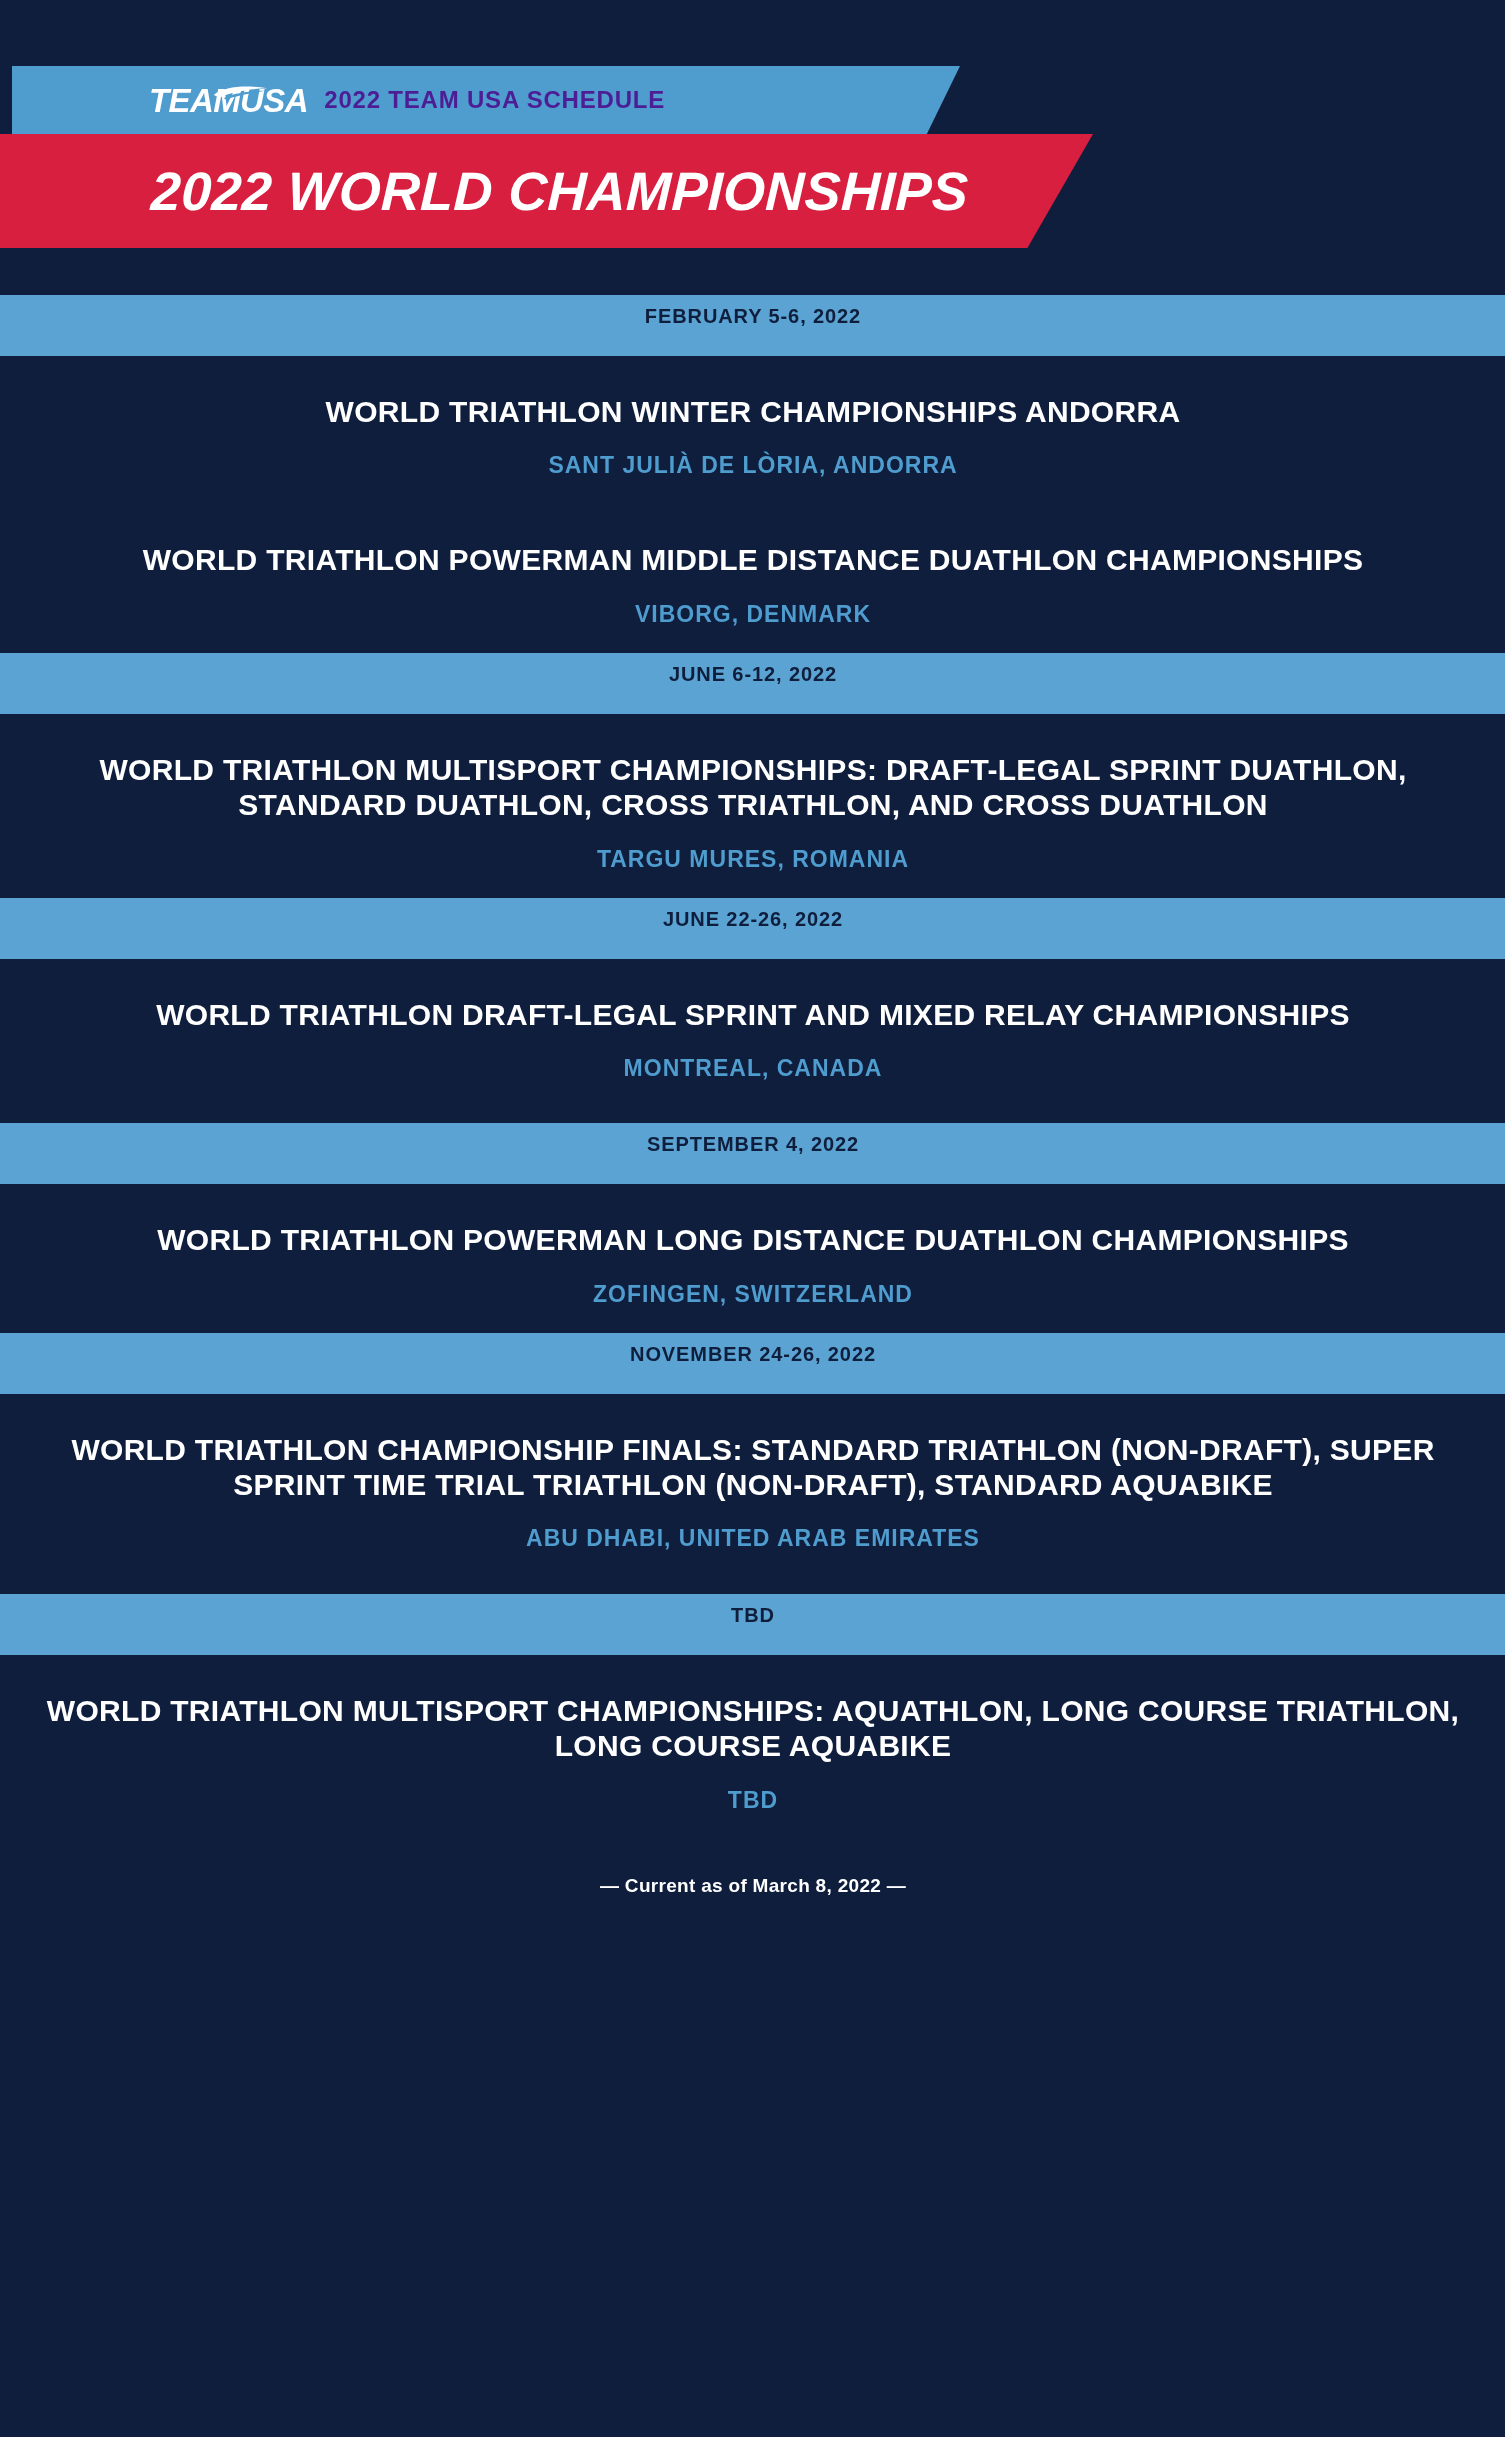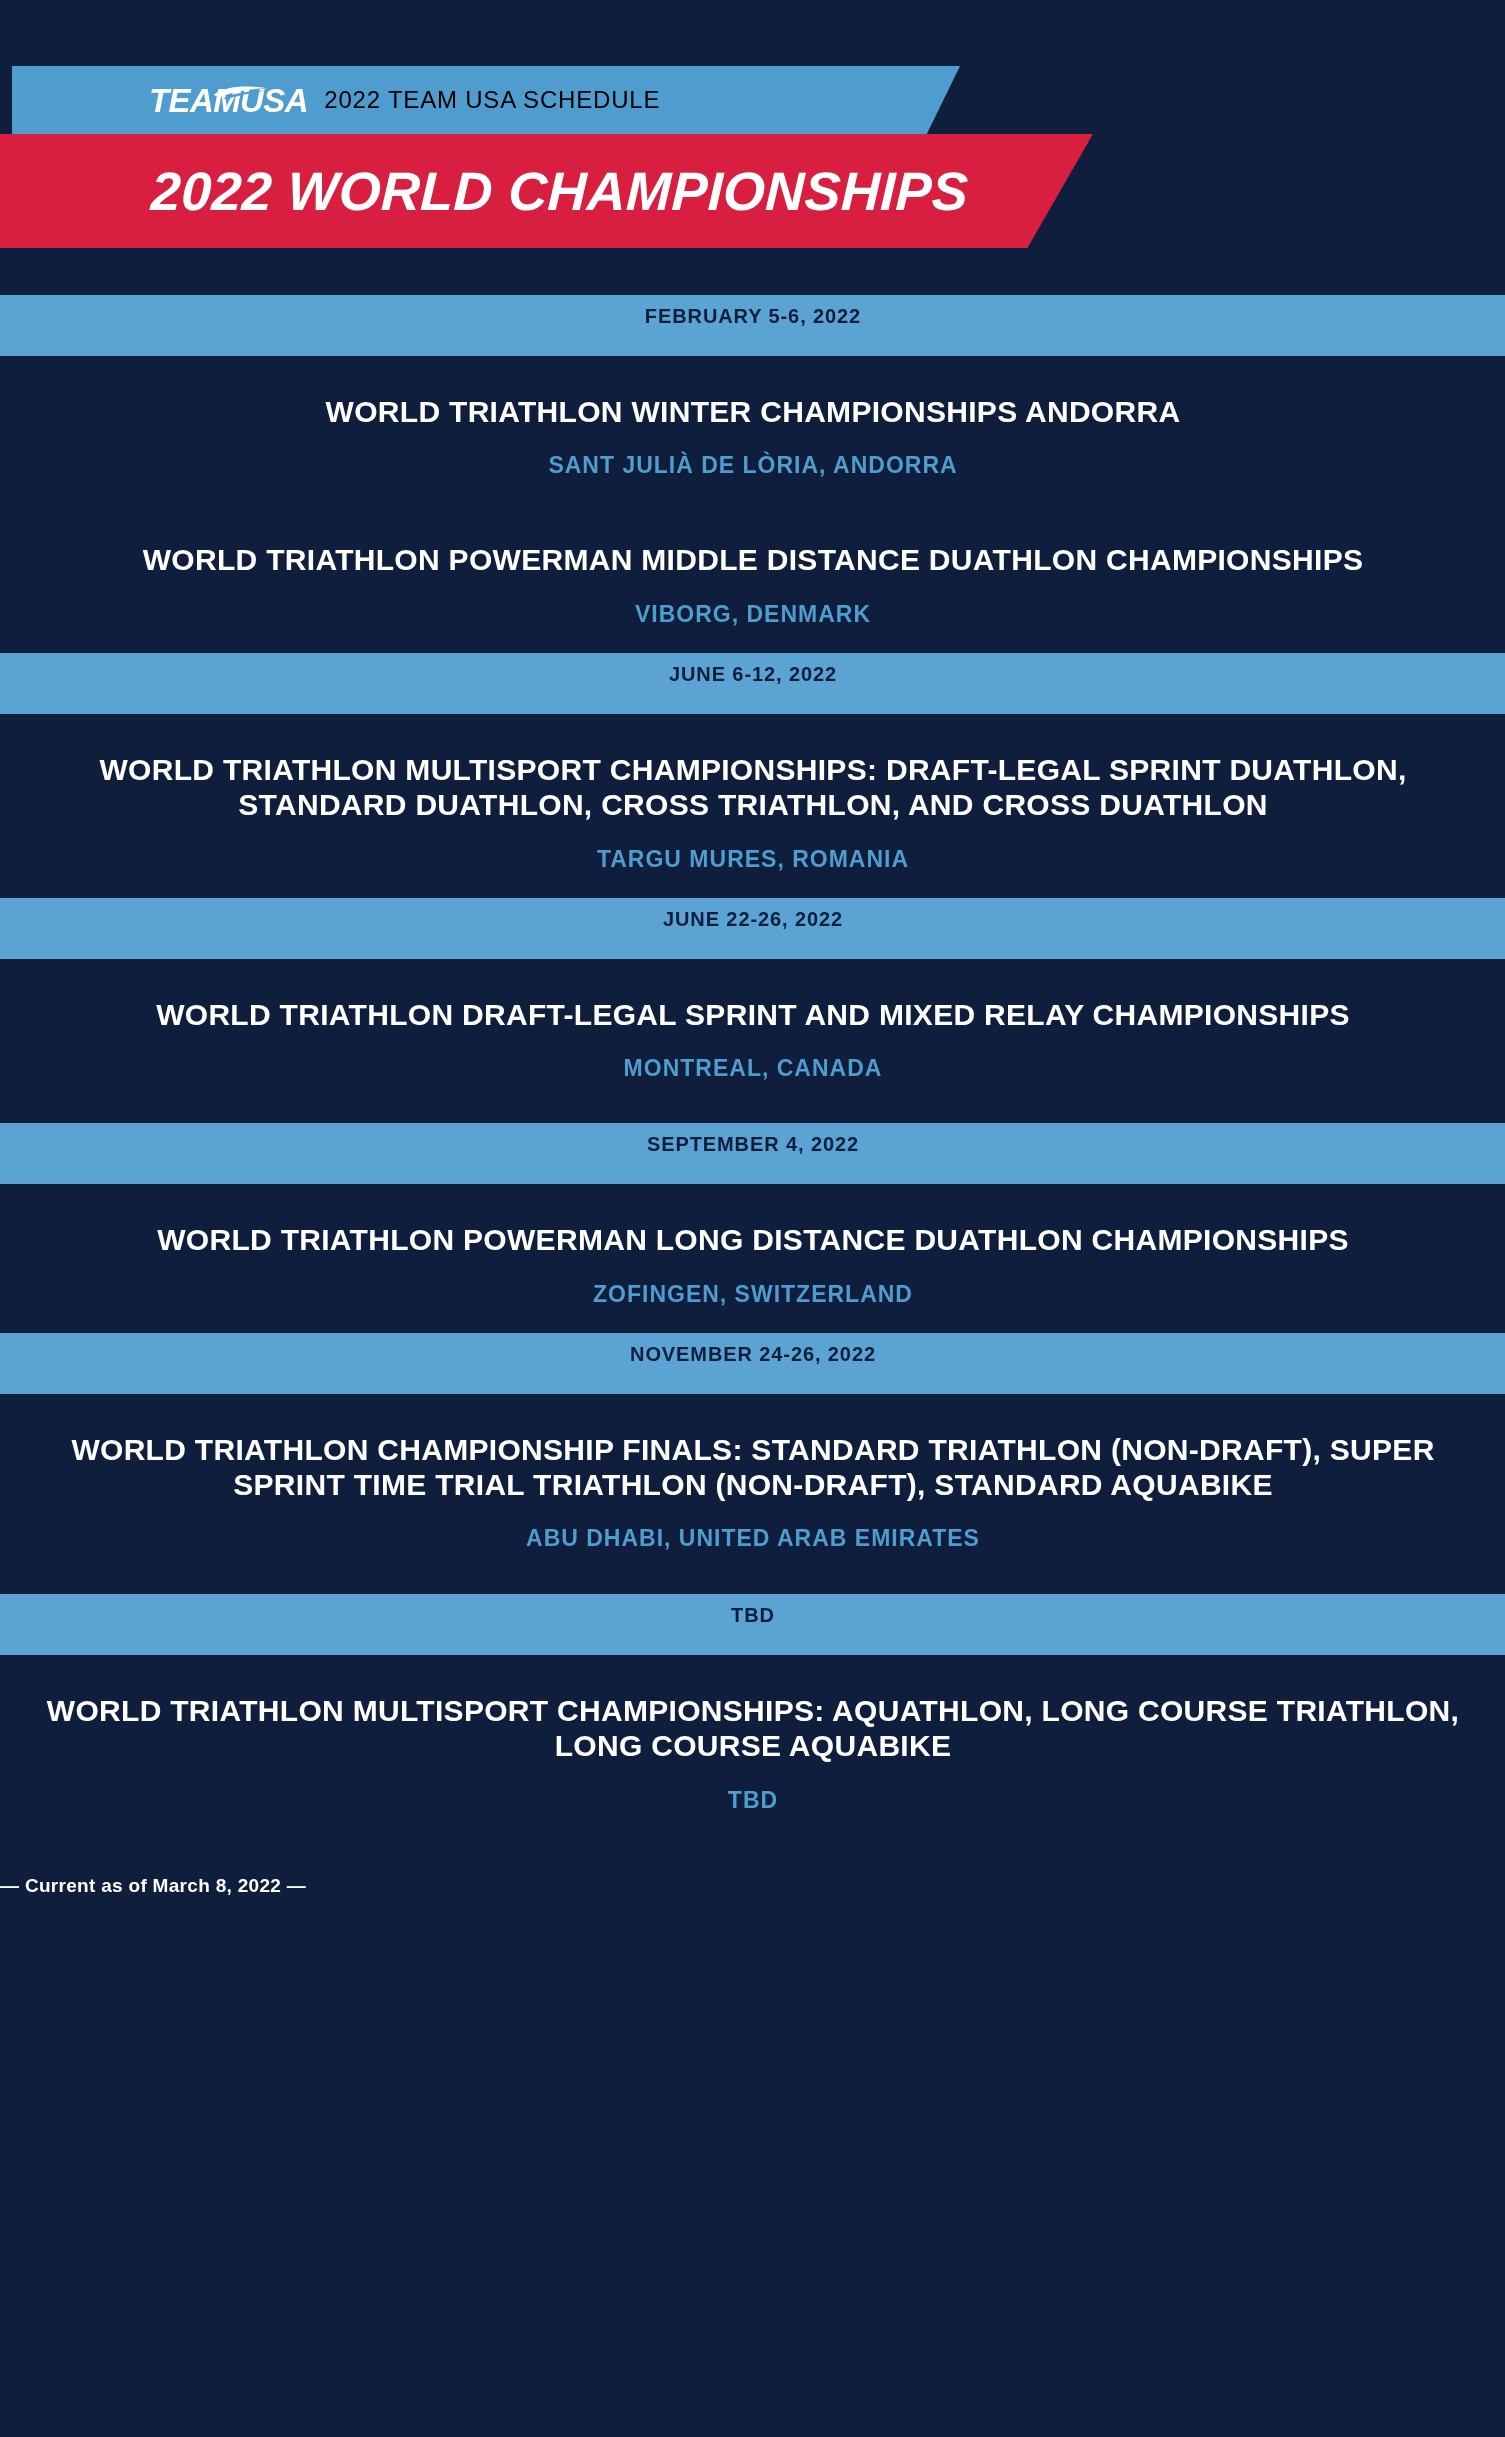--- a/index.html
+++ b/index.html
@@ -58,23 +58,23 @@
   .teamusa-logo .swoosh {
     position: absolute;
     left: 50%;
     top: 2.5px;
     transform: translateX(-28%);
     width: 57px;
     height: 15px;
   }
   .header-sub {
     margin-left: 16.3px;
-    color: #000000;
+    color: #4c1d95;
     font-size: 24px;
-    font-weight: 400;
+    font-weight: 700;
     letter-spacing: 0.8px;
   }
   .header-red-band {
     position: absolute;
     left: 0;
     top: 134px;
     width: 1093px;
     height: 114px;
     background: #d81f3f;
     clip-path: polygon(0 0, 100% 0, 94% 100%, 0 100%);
@@ -117,21 +117,21 @@
   }
   .event-loc {
     margin-top: 23px;
     color: #4f9ccf;
     font-size: 23px;
     font-weight: 800;
     letter-spacing: 1px;
   }
   .spacer-sm { height: 16.3px; }
   .footnote {
-    text-align: left;
+    text-align: center;
     color: #ffffff;
     font-size: 19px;
     font-weight: 700;
     padding: 36px 0 44px 0;
     letter-spacing: 0.3px;
   }
 </style>
 </head>
 <body>
 

